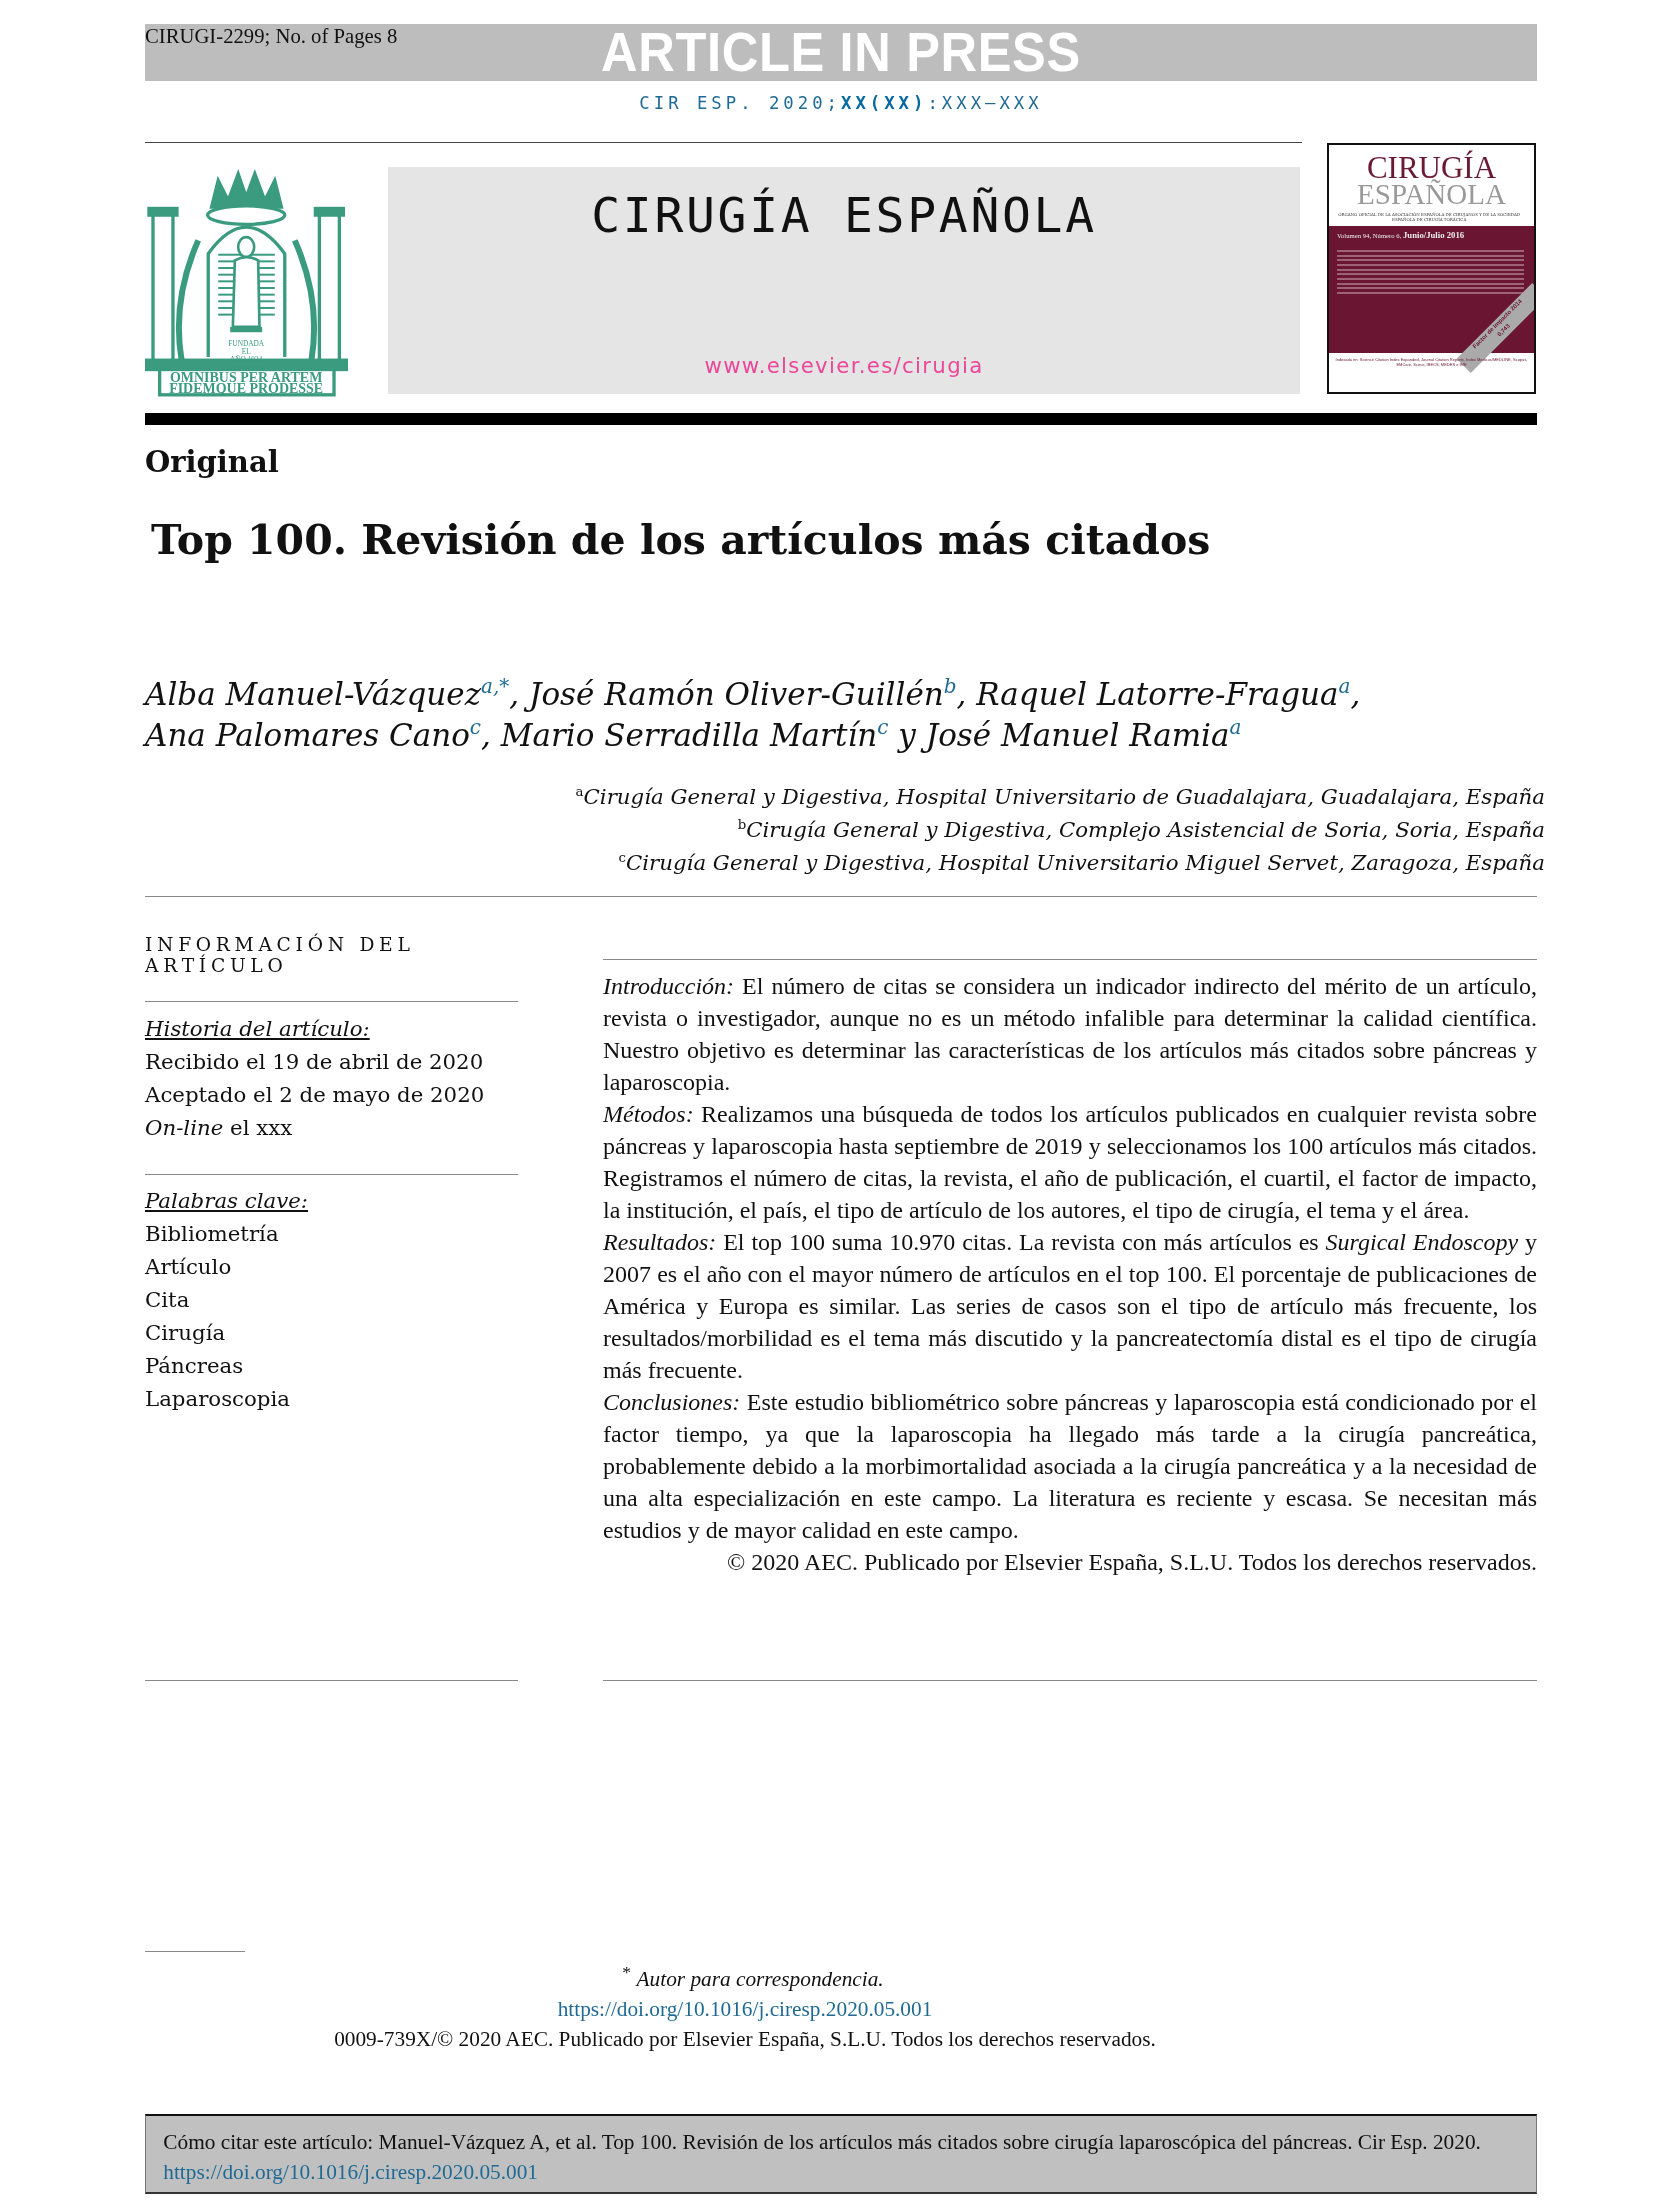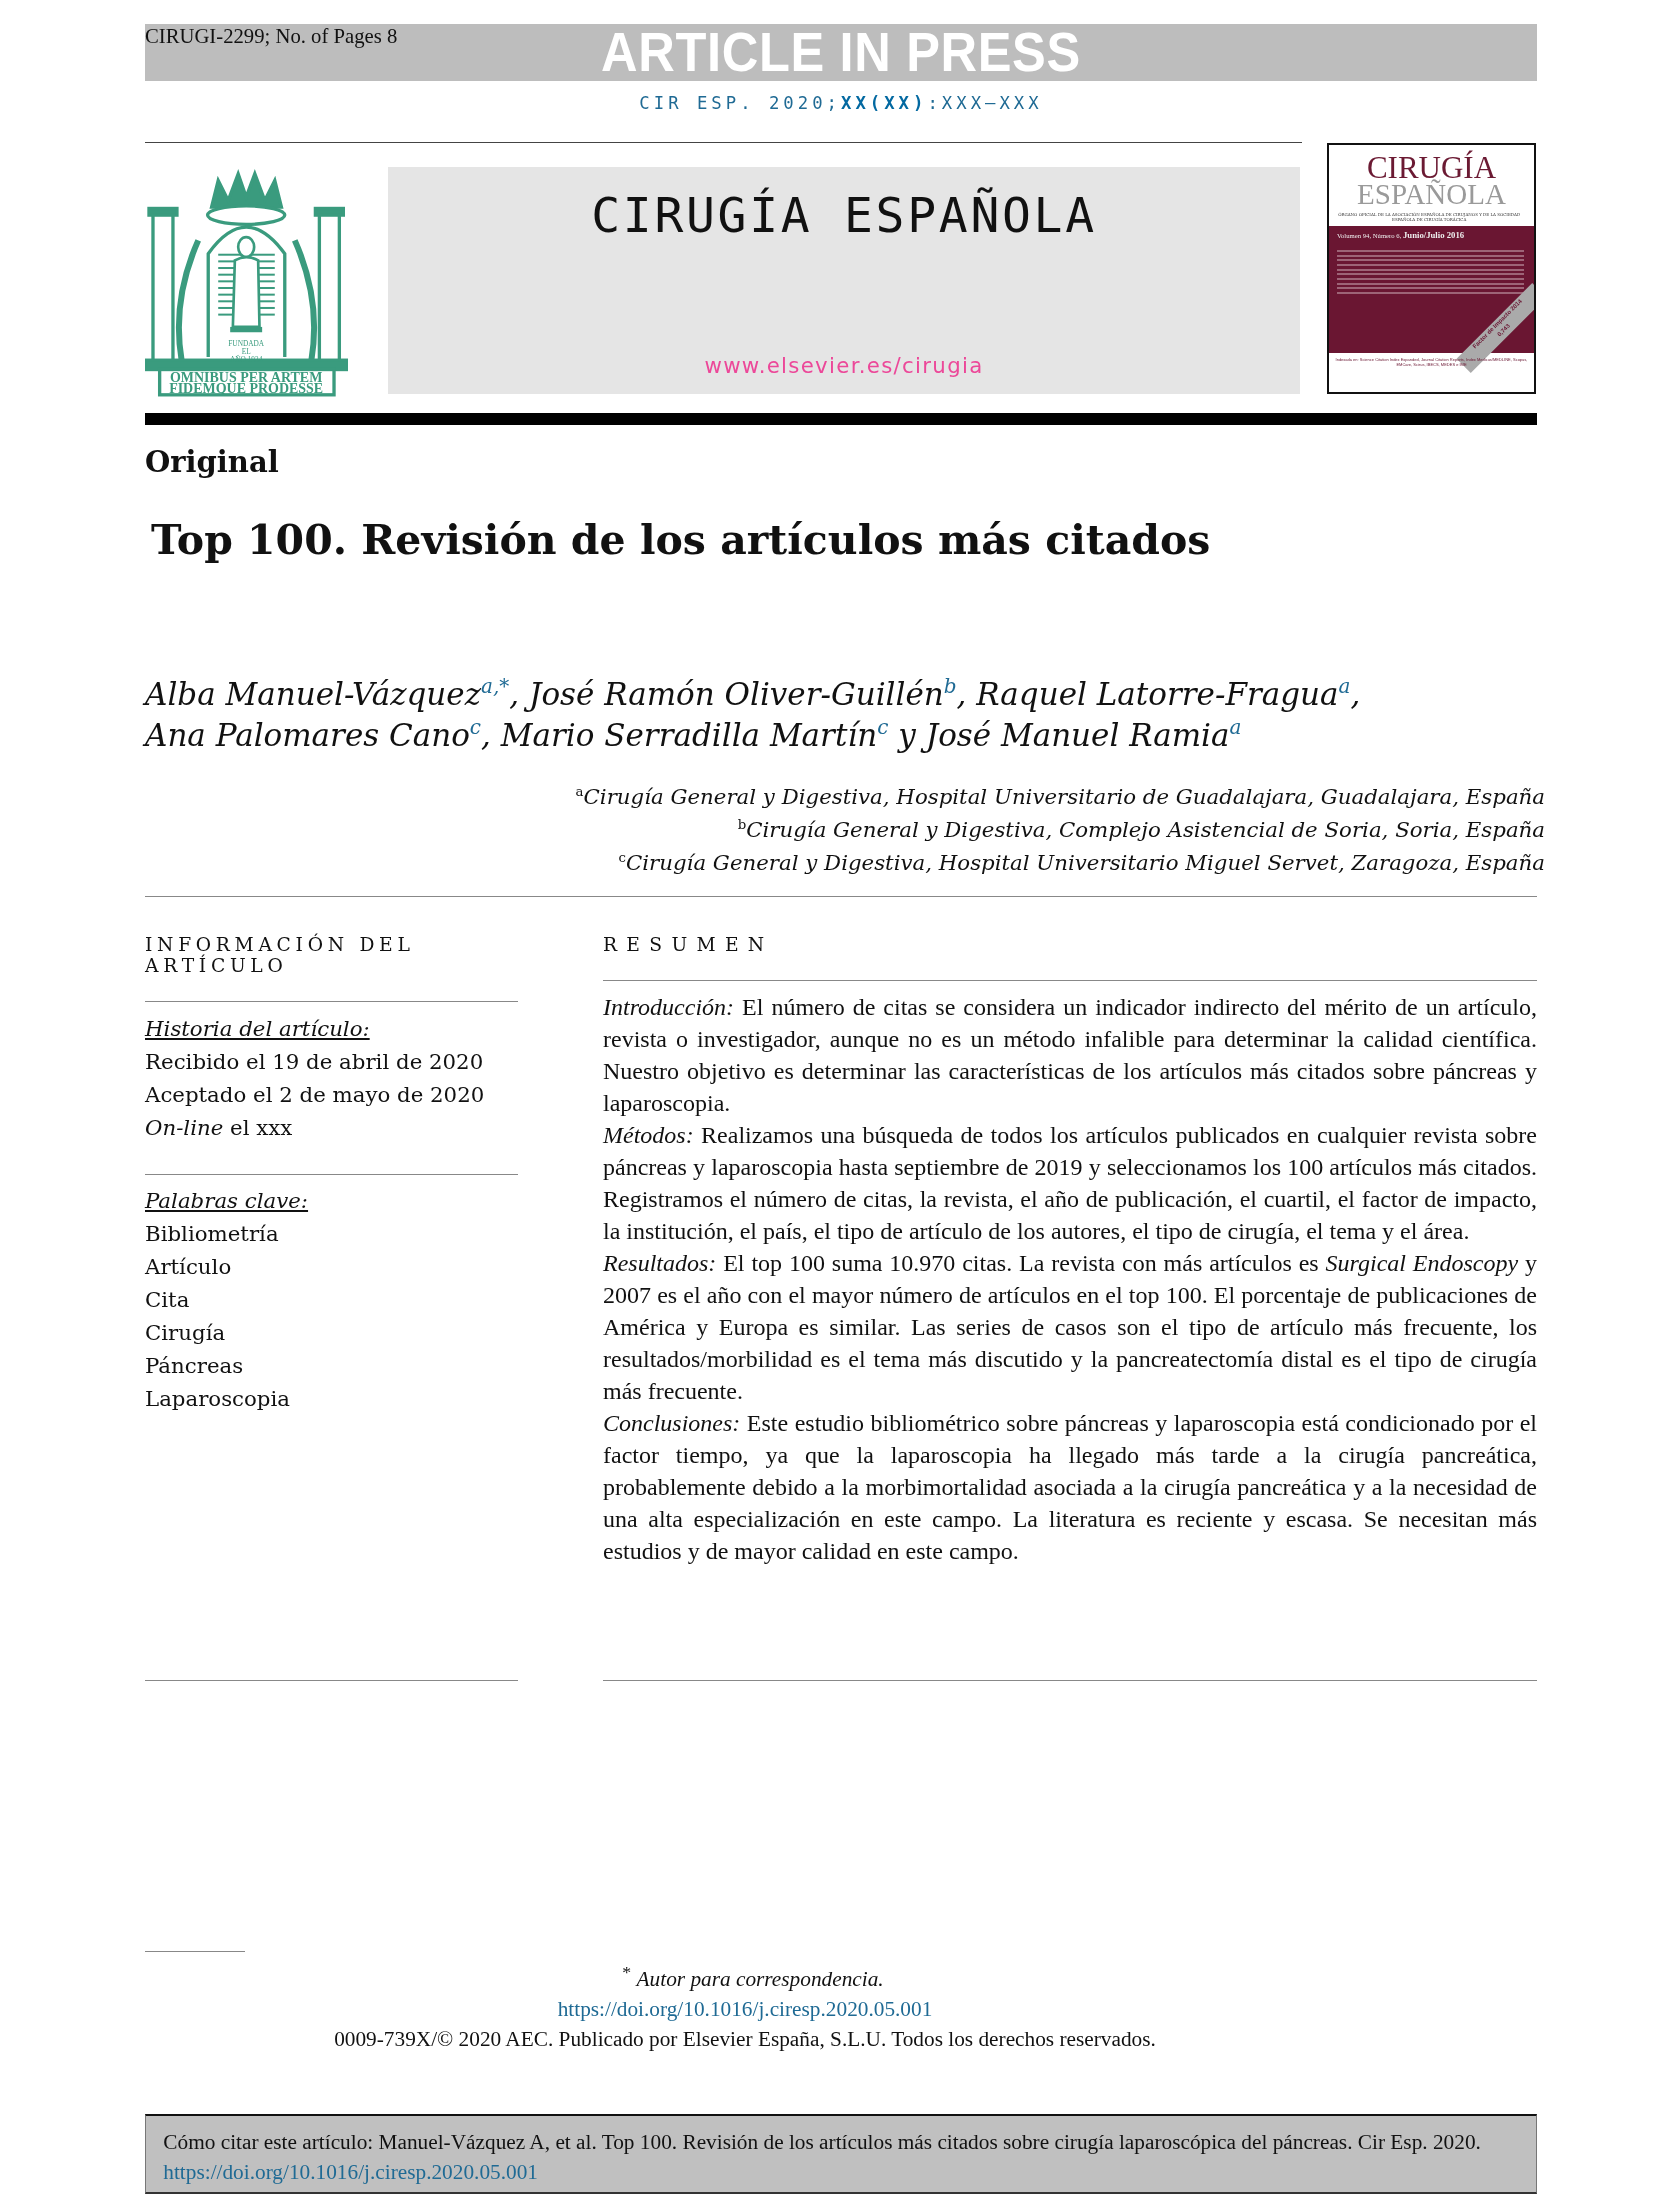--- a/index.html
+++ b/index.html
@@ -169,27 +169,27 @@
     <div>Artículo</div>
     <div>Cita</div>
     <div>Cirugía</div>
     <div>Páncreas</div>
     <div>Laparoscopia</div>
   </div>
 </div>
 <div class="abs rule-gray" style="left:145px;top:1680px;width:373px;"></div>
 
 <div class="abs res-col">
-  <div class="col-head" style="letter-spacing:9.3px;">RESUMEN</div>
   <div class="rule-gray" style="margin-top:25px;"></div>
   <div class="abstract" style="margin-top:9.3px;">
     <p><span class="h">Introducción:</span><span> El número de citas se considera un indicador indirecto del mérito de un artículo, revista o investigador, aunque no es un método infalible para determinar la calidad científica. Nuestro objetivo es determinar las características de los artículos más citados sobre páncreas y laparoscopia.</span></p>
     <p><span class="h">Métodos:</span><span>  Realizamos una búsqueda de todos los artículos publicados en cualquier revista sobre páncreas y laparoscopia hasta septiembre de 2019 y seleccionamos los 100 artículos más citados. Registramos el número de citas, la revista, el año de publicación, el cuartil, el factor de impacto, la institución, el país, el tipo de artículo de los autores, el tipo de cirugía, el tema y el área.</span></p>
     <p><span class="h">Resultados:</span><span>  El top 100 suma 10.970 citas. La revista con más artículos es </span><i>Surgical Endoscopy</i><span> y 2007 es el año con el mayor número de artículos en el top 100. El porcentaje de publicaciones de América y Europa es similar. Las series de casos son el tipo de artículo más frecuente, los resultados/morbilidad es el tema más discutido y la pancreatectomía distal es el tipo de cirugía más frecuente.</span></p>
     <p><span class="h">Conclusiones:</span><span>  Este estudio bibliométrico sobre páncreas y laparoscopia está condicionado por el factor tiempo, ya que la laparoscopia ha llegado más tarde a la cirugía pancreática, probablemente debido a la morbimortalidad asociada a la cirugía pancreática y a la necesidad de una alta especialización en este campo. La literatura es reciente y escasa. Se necesitan más estudios y de mayor calidad en este campo.</span></p>
+    <p class="copy">© 2020 AEC. Publicado por Elsevier España, S.L.U. Todos los derechos reservados.</p>
   </div>
 </div>
 <div class="abs rule-gray" style="left:603px;top:1680px;width:934px;"></div>
 
 <div class="abs fn-rule"></div>
 <div class="abs footnotes">
   <div style="padding-left:16px;"><sup>*</sup> <i>Autor para correspondencia.</i></div>
   <div><a>https://doi.org/10.1016/j.ciresp.2020.05.001</a></div>
   <div>0009-739X/© 2020 AEC. Publicado por Elsevier España, S.L.U. Todos los derechos reservados.</div>
 </div>

